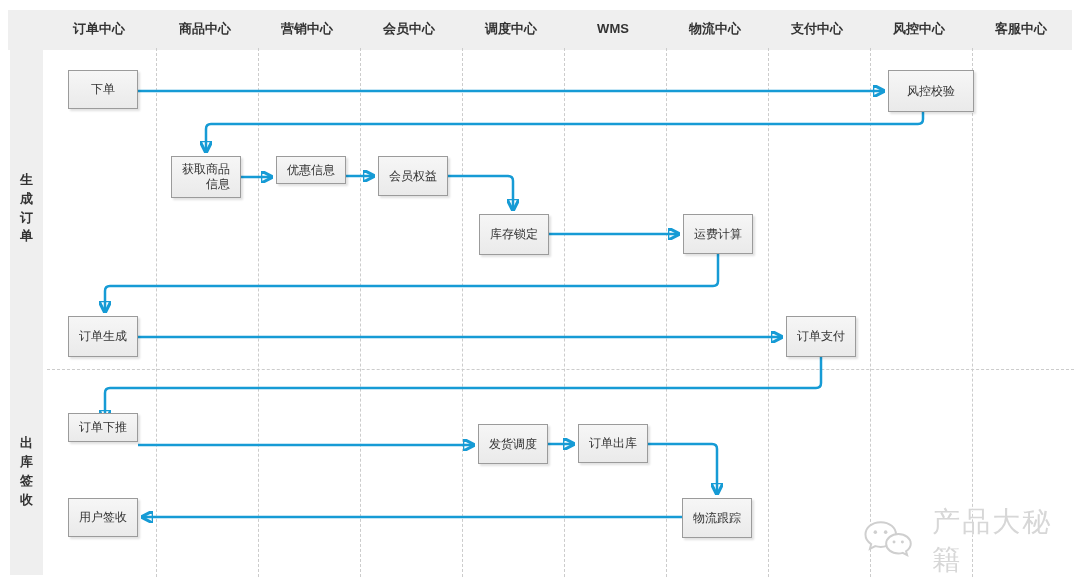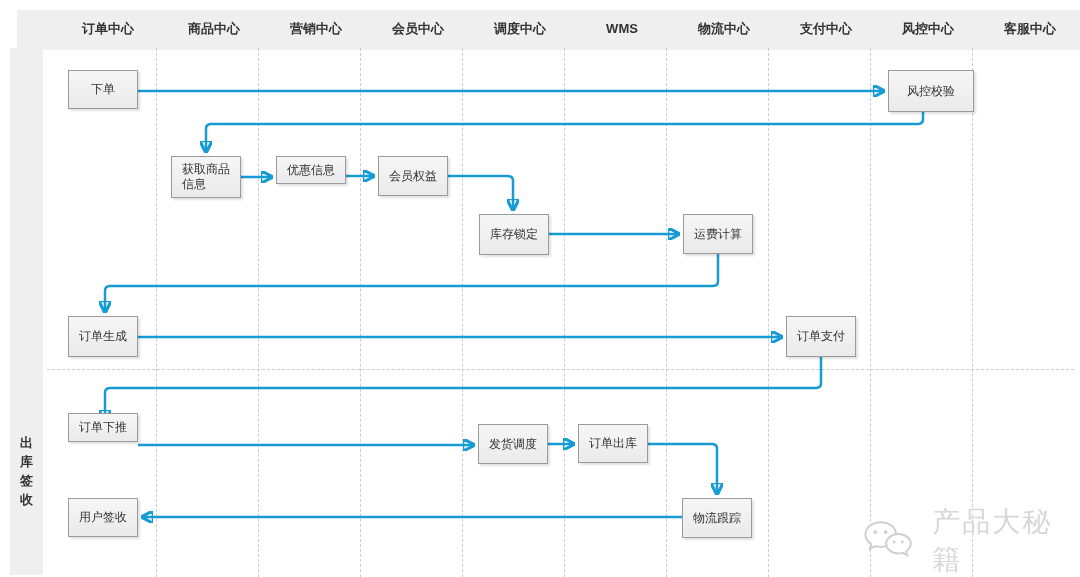--- a/index.html
+++ b/index.html
@@ -1,36 +1,36 @@
 <!DOCTYPE html>
 <html><head>
 <meta charset="utf-8">
 <style>
   html,body{margin:0;padding:0;background:#fff;}
   body{font-family:"Liberation Sans","DejaVu Sans",sans-serif;}
   .canvas{position:relative;width:1080px;height:577px;background:#fff;overflow:hidden;}
 
   
-  .col-header-bar{position:absolute;left:17px;top:10px;width:1064px;height:40px;background:#efefef;}
+  .col-header-bar{position:absolute;left:8px;top:10px;width:1064px;height:40px;background:#efefef;}
   .row-label-bar{position:absolute;left:10px;top:48px;width:33px;height:527px;background:#efefef;}
   .col-label{position:absolute;top:0;height:38px;line-height:38px;transform:translateX(-50%);
              font-size:13px;font-weight:bold;color:#333;white-space:nowrap;}
   .row-label{position:absolute;left:0;width:33px;display:flex;align-items:center;justify-content:center;}
   .row-label .vtext{width:15px;font-size:13px;font-weight:bold;color:#333;line-height:1.45;
              word-break:break-all;text-align:center;}
 
   
   .vline{position:absolute;top:48px;height:529px;width:0;border-left:1px dashed #ccc;}
   .hline{position:absolute;left:47px;width:1027px;height:0;border-top:1px dashed #ccc;}
 
   
   .node{position:absolute;box-sizing:border-box;border:1px solid #9b9b9b;
         background:linear-gradient(180deg,#f6f6f6 0%,#eaeaea 100%);
         box-shadow:1.5px 1.5px 2px rgba(0,0,0,0.12);
-        display:flex;align-items:center;justify-content:center;text-align:left;
+        display:flex;align-items:center;justify-content:center;text-align:right;
         font-size:12px;color:#333;white-space:pre-line;line-height:1.25;}
 
   
   svg.edges{position:absolute;left:0;top:0;width:1080px;height:577px;pointer-events:none;}
   svg.edges path{fill:none;stroke:#169bd5;stroke-width:2.5;stroke-linejoin:round;}
 
   
   .watermark{position:absolute;left:863px;top:503px;display:flex;align-items:center;gap:20px;}
   .watermark .wm-text{font-size:28px;color:#d7d7d7;letter-spacing:2px;
         text-shadow:0.5px 0.5px 0 #fff;}
@@ -47,20 +47,23 @@
     <span class="col-label" style="left:401px">会员中心</span>
     <span class="col-label" style="left:503px">调度中心</span>
     <span class="col-label" style="left:605px">WMS</span>
     <span class="col-label" style="left:707px">物流中心</span>
     <span class="col-label" style="left:809px">支付中心</span>
     <span class="col-label" style="left:911px">风控中心</span>
     <span class="col-label" style="left:1013px">客服中心</span>
   </div>
 
   <div class="row-label-bar">
+    <div class="row-label" style="top:0;height:321px">
+      <span class="vtext">生成订单</span>
+    </div>
     <div class="row-label" style="top:321px;height:206px">
       <span class="vtext">出库签收</span>
     </div>
   </div>
 
   <div class="vline" style="left:156px"></div>
   <div class="vline" style="left:258px"></div>
   <div class="vline" style="left:360px"></div>
   <div class="vline" style="left:462px"></div>
   <div class="vline" style="left:564px"></div>

